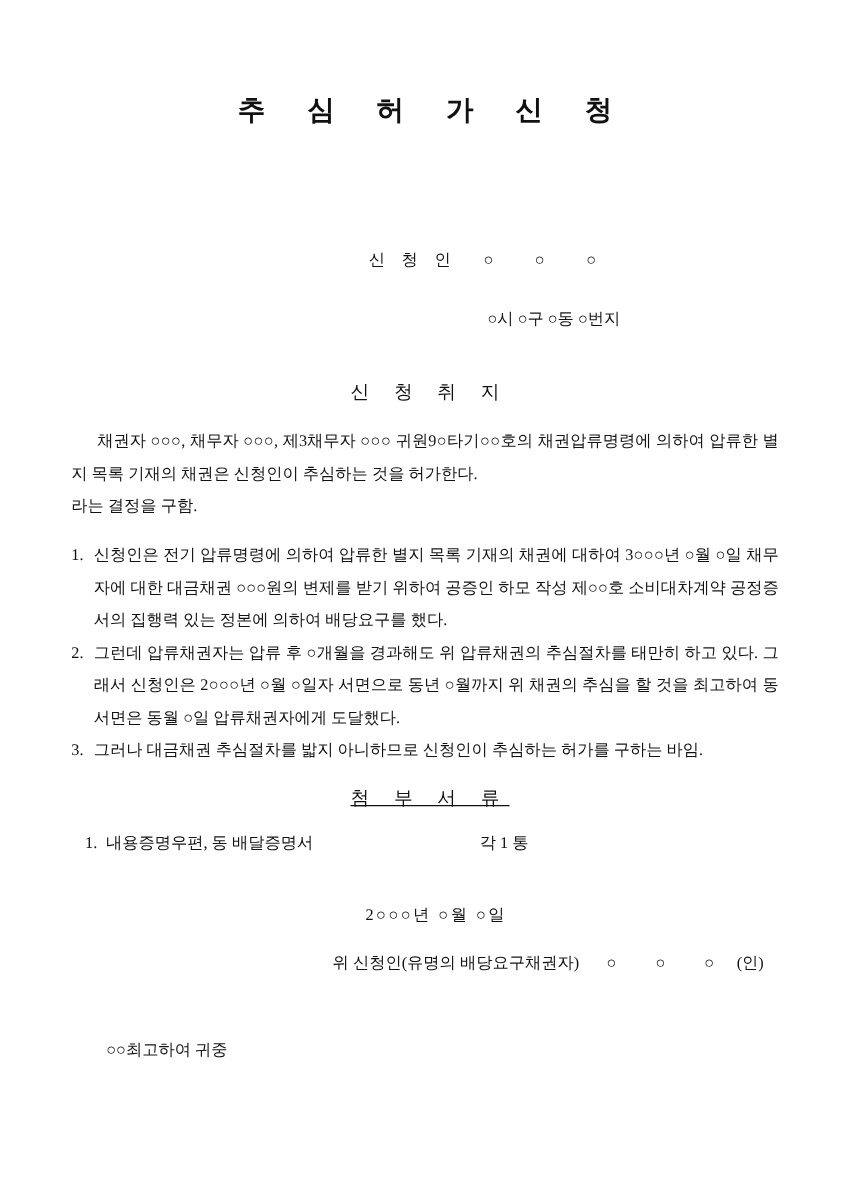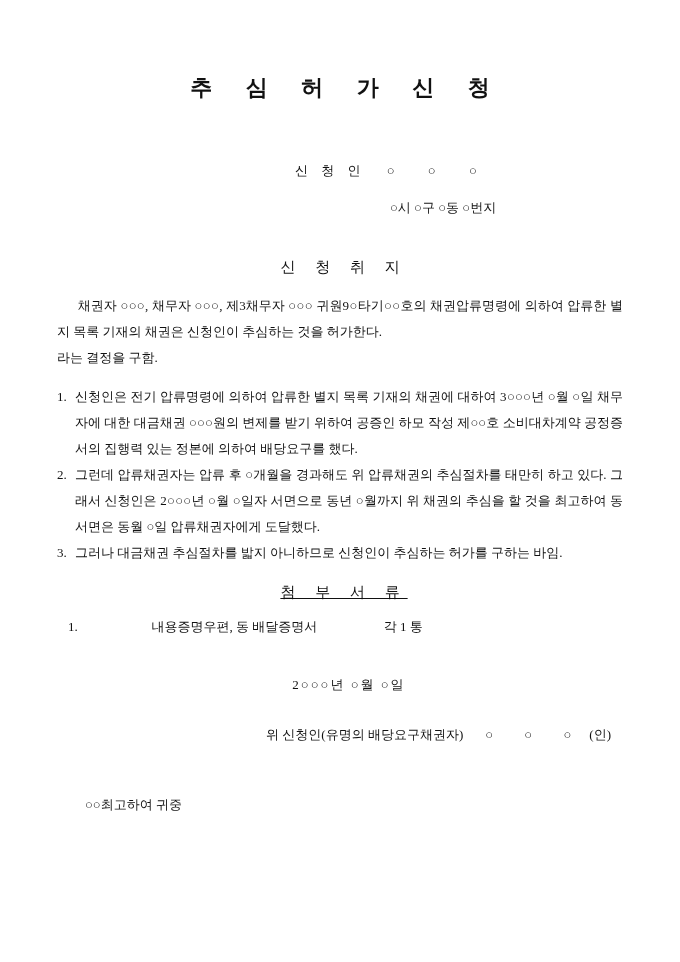--- a/index.html
+++ b/index.html
@@ -25,28 +25,28 @@
     padding-top: 75px;
     padding-left: 14px;      
     text-align: center;
     font-size: 22px;
     line-height: 26px;
     font-weight: 700;
     letter-spacing: 14px;
     white-space: nowrap;
   }
   .applicant-line {
-    margin-top: 57px;
+    margin-top: 94px;
     padding-left: 238px;
     white-space: nowrap;
   }
   .applicant-label { letter-spacing: 5px; margin-right: 18px; }
   .circles { word-spacing: 30px; }
   .address-line {
-    margin-top: 11px;
+    margin-top: 21px;
     padding-left: 333px;
     white-space: nowrap;
   }
   .section-heading {
     margin: 0;
     text-align: center;
     font-size: 15px;
     line-height: 26px;
     font-weight: 400;
     letter-spacing: 8px;
@@ -66,29 +66,29 @@
   .reason-item { display: flex; }
   .reason-no { flex: none; width: 18px; }
   .reason-text { flex: 1; text-align: justify; }
   .attachment-row {
     display: flex;
     margin-top: 9px;
     padding-left: 11px;
     white-space: nowrap;
   }
   .att-no { margin-right: 7px; }
-  .att-name { width: 299px; text-align: center; }
+  .att-name { width: 299px; }
   .date-line {
     margin-top: 32px;
     text-align: center;
     padding-left: 18px;
     letter-spacing: 2px;
   }
   .signature-line {
-    margin-top: 24px;
+    margin-top: 12px;
     display: flex;
     justify-content: flex-end;
     align-items: baseline;
     padding-right: 12px;
     white-space: nowrap;
   }
   .sig-name { margin-left: 22px; word-spacing: 28px; }
   .sig-seal { margin-left: 18px; }
   .court-line {
     margin-top: 44px;

